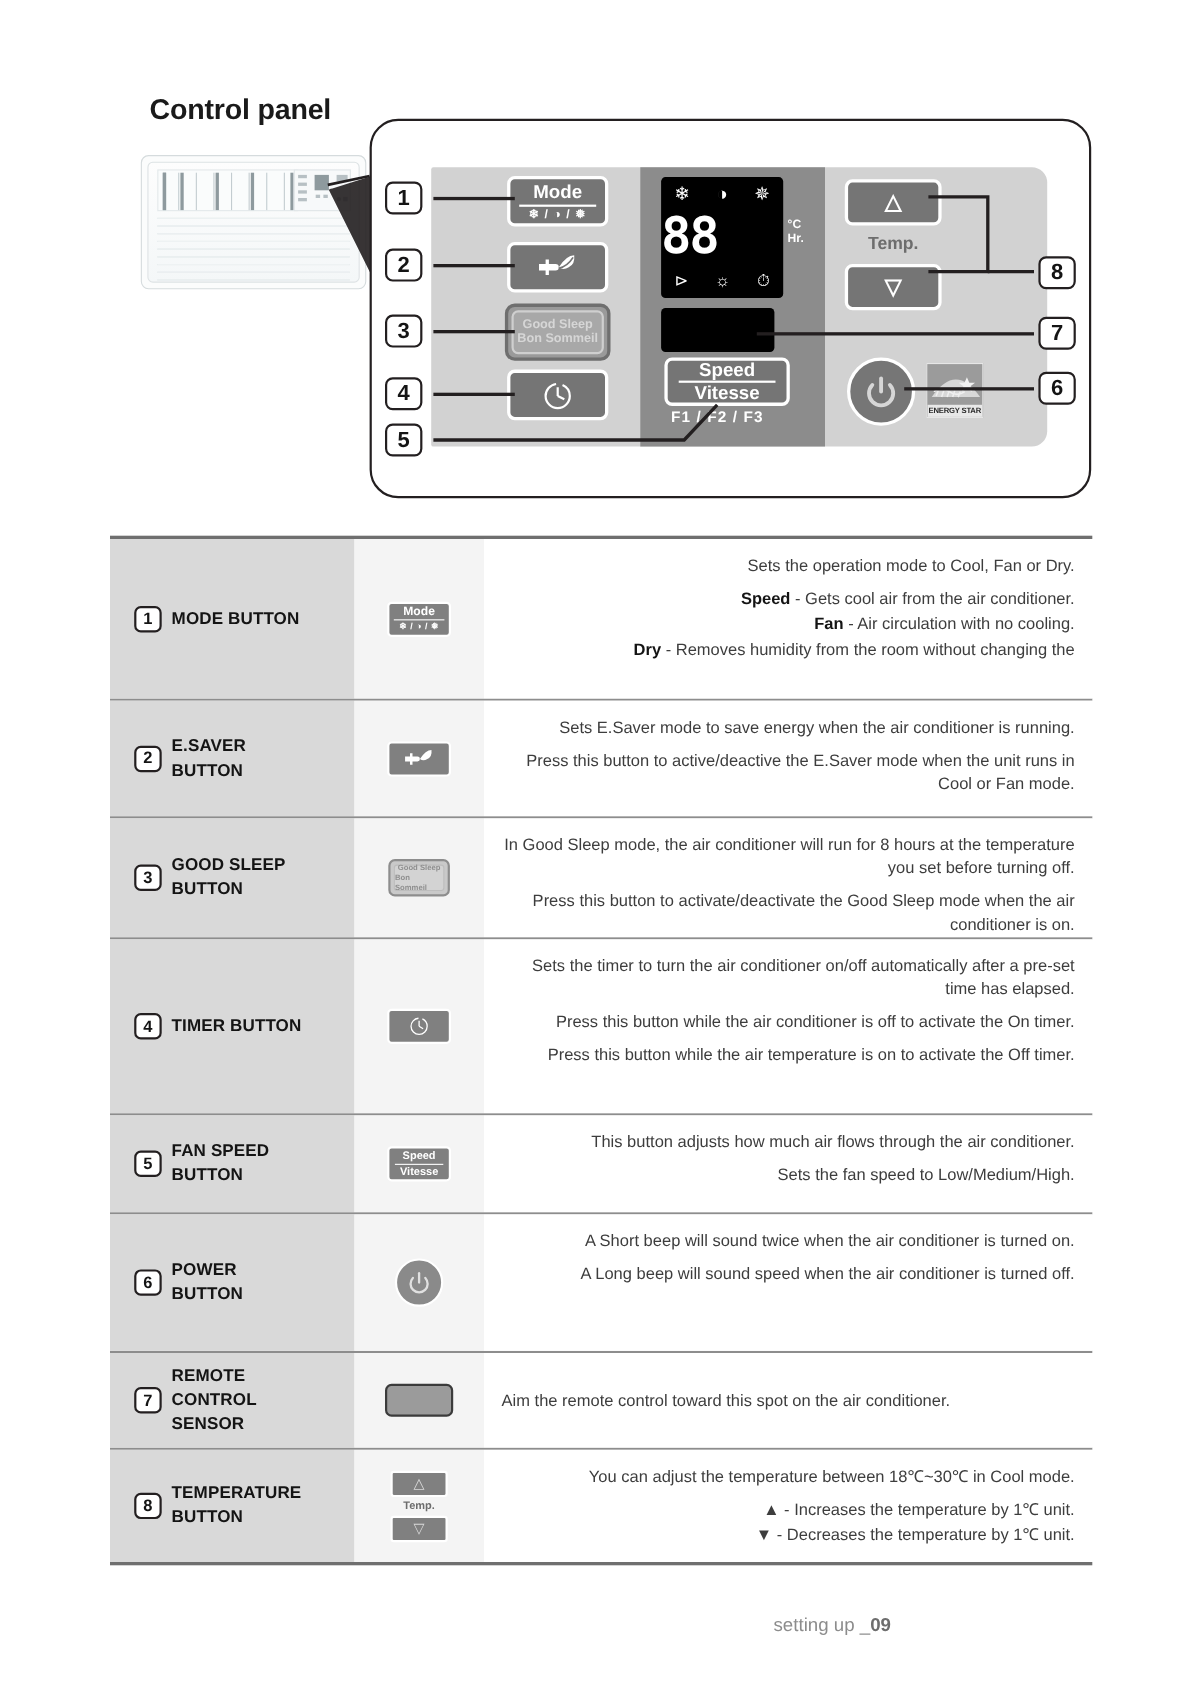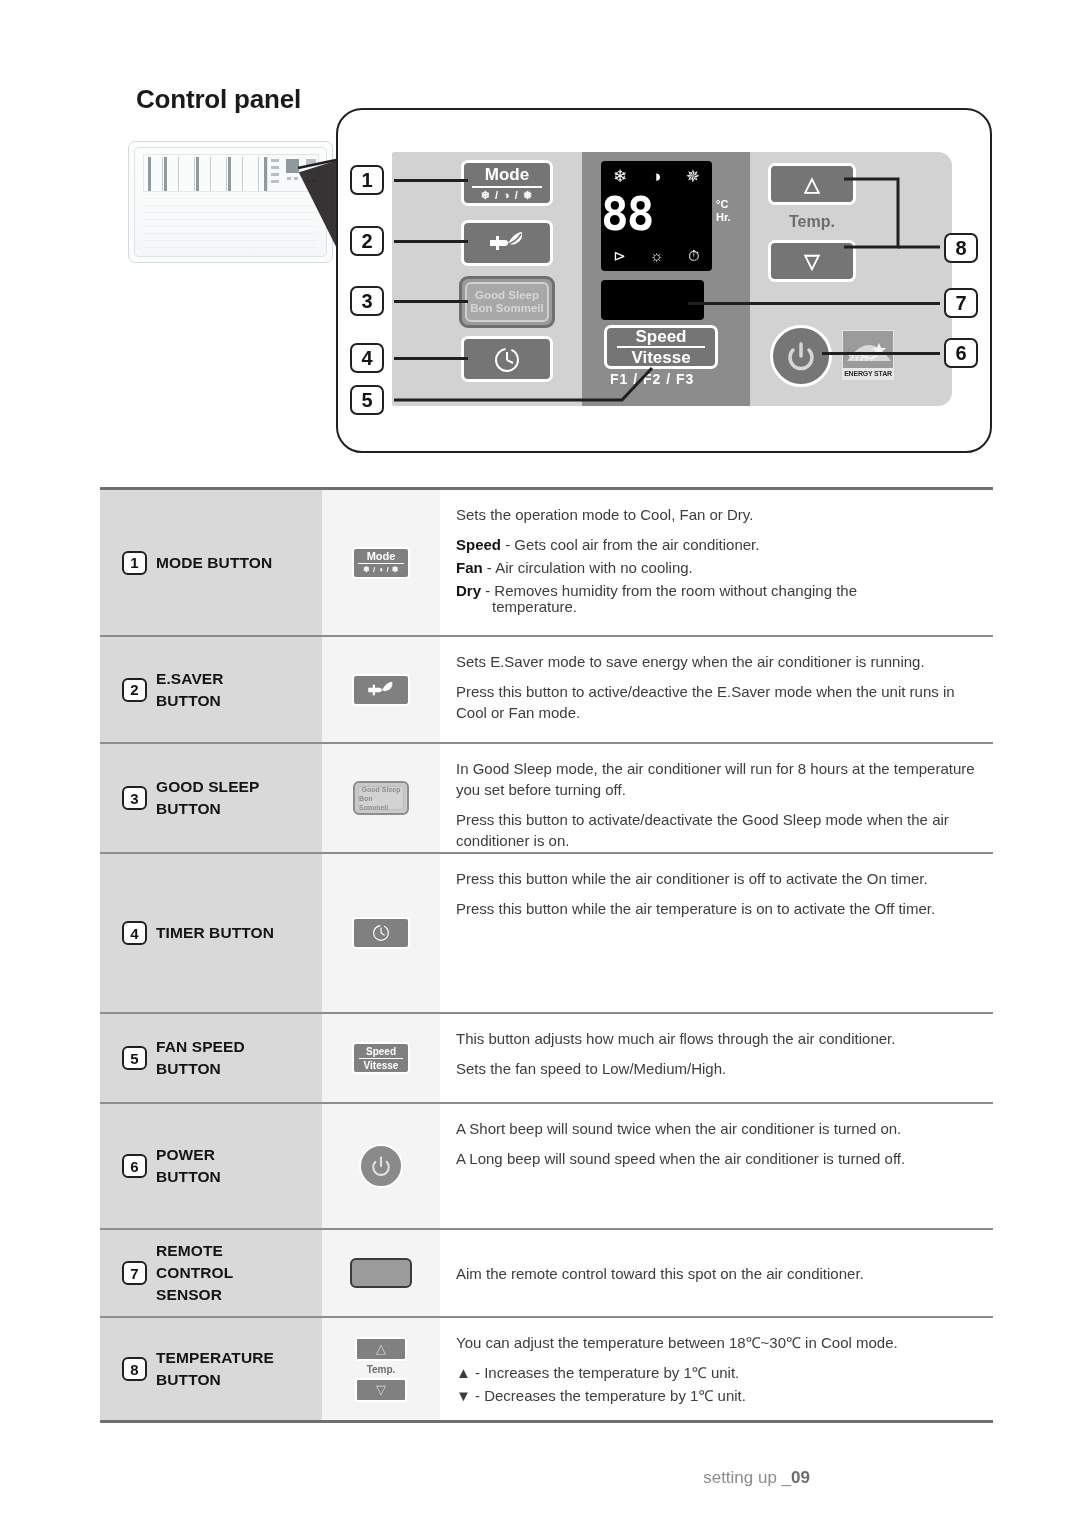--- a/index.html
+++ b/index.html
@@ -201,21 +201,21 @@
     width: 25px; height: 24px; flex: 0 0 25px;
     border: 2px solid #231f20; border-radius: 6px; background:#fff;
     display:flex; align-items:center; justify-content:center;
     font-size: 15px; font-weight: bold; color:#141414;
   }
   .name-text {
     font-size: 15.5px; font-weight: bold; color:#141414; line-height: 22px;
     letter-spacing: 0.1px;
   }
   .desc p {
-    font-size: 15px; line-height: 21px; color:#3d3d3d; margin-bottom: 9px;
+    font-size: 15px; line-height: 21px; color:#3d3d3d; margin-bottom: 9px; text-align: right;
   }
   .desc p:last-child { margin-bottom: 0; }
   .desc b { color:#141414; font-weight: bold; }
   .desc .indent { padding-left: 36px; margin-top: -7px; }
   .tight { margin-bottom: 2px !important; }
 
   
   .tb {
     background:#808080; border:2px solid #fff; border-radius:4px; color:#fff;
     display:flex; flex-direction:column; align-items:center; justify-content:center;
@@ -450,21 +450,20 @@
           <span class="l">Mode</span>
           <span class="s"></span>
           <span class="i">❄ / ◑ / ❅</span>
         </div>
       </div>
       <div class="c3 desc">
         <p>Sets the operation mode to Cool, Fan or Dry.</p>
         <p class="tight"><b>Speed</b><span> - Gets cool air from the air conditioner.</span></p>
         <p class="tight"><b>Fan</b><span> - Air circulation with no cooling.</span></p>
         <p class="tight"><b>Dry</b><span> - Removes humidity from the room without changing the</span></p>
-        <p class="indent">temperature.</p>
       </div>
     </div>
     <div class="divider"></div>
 
     <div class="trow" style="height:105px">
       <div class="c1">
         <div class="name-cell">
           <div class="num-badge">2</div>
           <div class="name-text" style="white-space:pre-line">E.SAVER
 BUTTON</div>
@@ -518,20 +517,21 @@
       <div class="c2">
         <div class="tb tb-plain">
           <svg width="22" height="22" viewBox="0 0 30 30">
             <circle cx="15" cy="15" r="10" stroke="#fff" stroke-width="1.6" fill="none" stroke-dasharray="46 5"></circle>
             <line x1="15" y1="15" x2="15" y2="8" stroke="#fff" stroke-width="1.6"></line>
             <line x1="15" y1="15" x2="20" y2="18" stroke="#fff" stroke-width="1.6"></line>
           </svg>
         </div>
       </div>
       <div class="c3 desc">
+        <p>Sets the timer to turn the air conditioner on/off automatically after a pre-set time has elapsed.</p>
         <p>Press this button while the air conditioner is off to activate the On timer.</p>
         <p>Press this button while the air temperature is on to activate the Off timer.</p>
       </div>
     </div>
     <div class="divider"></div>
 
     <div class="trow" style="height:88px">
       <div class="c1">
         <div class="name-cell">
           <div class="num-badge">5</div>

